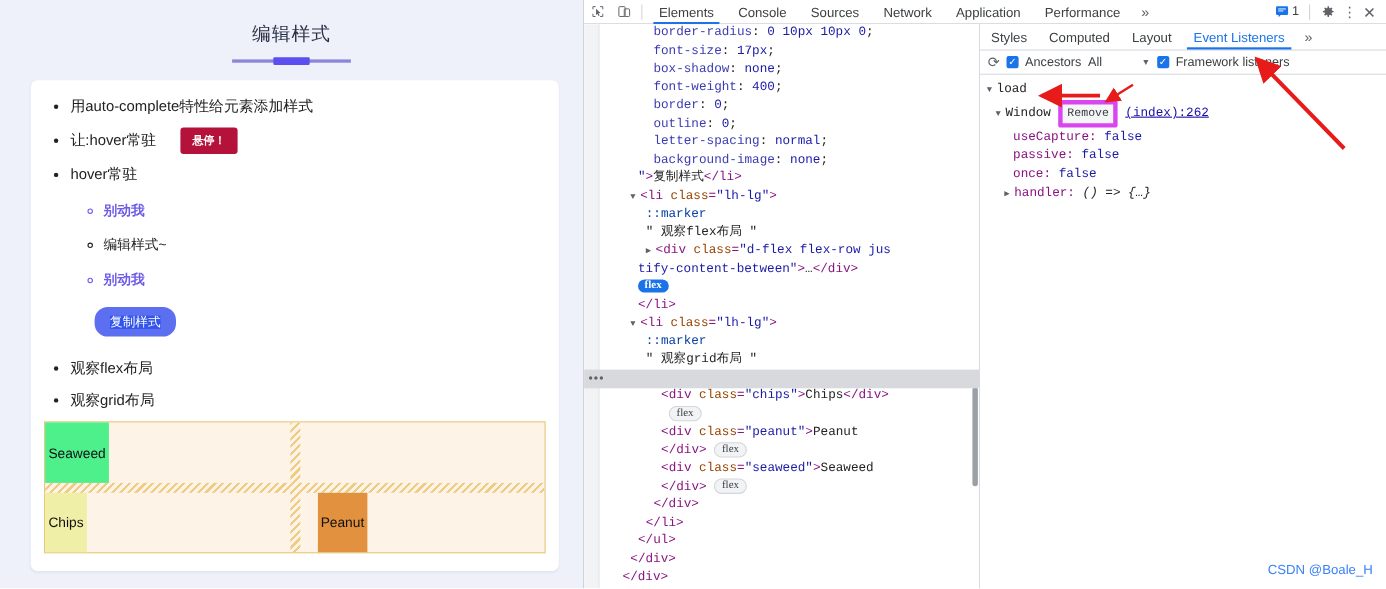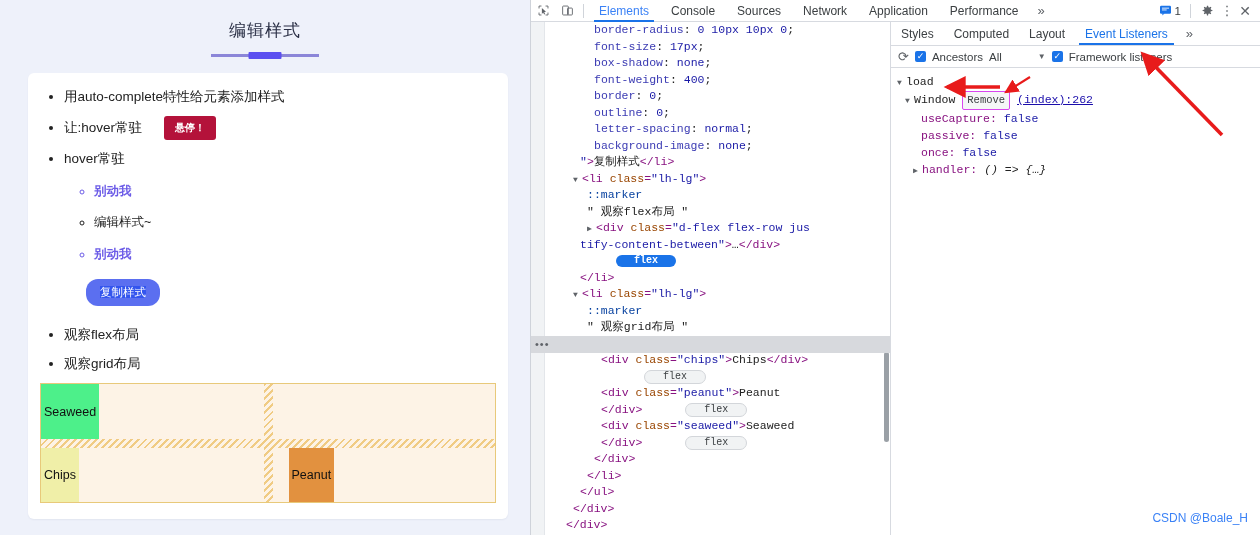--- a/index.html
+++ b/index.html
@@ -102,21 +102,21 @@
   .dt-ico {
     width:24px; height:22px; display:flex; align-items:center; justify-content:center;
     cursor:pointer;
   }
   .dt-sep { width:1px; height:14px; background:#d0d4da; margin:0 4px; }
   .dt-tabs { display:flex; align-items:stretch; height:22px; }
   .dt-tab {
     font-size:12px; color:#3c4043; padding:0 11px; display:flex; align-items:center;
     cursor:pointer; position:relative; white-space:nowrap;
   }
-  .dt-tab.active { color:#3b82f6; }
+  .dt-tab.active { color:#404040; }
   .dt-tab.active::after{
     content:""; position:absolute; left:6px; right:6px; bottom:0; height:2px; background:#1a73e8;
   }
   .dt-more { font-size:13px; color:#5f6368; padding:0 8px; cursor:pointer; display:flex; align-items:center;}
   .dt-right { margin-left:auto; display:flex; align-items:center; padding-right:5px; }
   .issue-chip {
     display:flex; align-items:center; gap:3px; padding:1px 5px; cursor:pointer;
   }
   .issue-chip span { font-size:11.5px; color:#3c4043; }
   .kebab { letter-spacing:0; font-size:13px; color:#5f6368; width:16px; text-align:center; cursor:pointer;}
@@ -142,22 +142,22 @@
   .tag   { color:#881280; }
   .attr  { color:#994500; }
   .val   { color:#1a1aa6; }
   .txt   { color:#222; }
   .pun   { color:#881280; }
   .pseudo{ color:#0842a0; }
   .prop  { color:#3b3bb3; }
   .num   { color:#1a1aa6; }
   .tri { display:inline-block; width:9px; color:#5f6368; font-size:8px; }
   .badge {
-    display:inline-block; font-size:10px; line-height:12px; padding:0 18px;
-    border-radius:7px; vertical-align:1px; font-family:Liberation Mono, monospace;margin-left:36px;
+    display:inline-block; font-size:10px; line-height:12px; padding:0 6px;
+    border-radius:7px; vertical-align:1px; font-family:Liberation Serif, serif;
   }
   .badge-flex-on  { background:#1a73e8; color:#fff; font-weight:bold; }
   .badge-flex-off { background:#f1f3f4; color:#3c4043; border:1px solid #d3d6da; }
   .badge-grid-on  { background:#5235c9; color:#fff; font-weight:bold; }
   .sel-row {
     position:absolute; left:0; right:0; background:#d7d9dd; height:17px;
   }
   .sel-dots {
     position:absolute; left:4px; font-size:11px; color:#5f6368; letter-spacing:1px;
     line-height:17px;
@@ -188,21 +188,21 @@
     width:11px; height:11px; background:#1a73e8; border-radius:2px;
     display:inline-flex; align-items:center; justify-content:center;
     color:#fff; font-size:9px; line-height:1; cursor:pointer;
   }
   .caret-d { font-size:8px; color:#5f6368; cursor:pointer; }
   .side-body {
     font-family:"Liberation Mono", monospace; font-size:11.5px; line-height:17px;
     padding:5px 0 0 4px; color:#222; white-space:pre;
   }
   .remove-btn {
-    display:inline-block; border:1px solid #d946ef; border-radius:2px;
+    display:inline-block; border:4px solid #d946ef; border-radius:2px;
     background:#f5f6f7; font-size:10.5px; padding:0 4px; color:#3c4043;
     font-family:"Liberation Mono", monospace; cursor:pointer;
   }
   .src-link { color:#1a0dab; text-decoration:underline; cursor:pointer;margin-top:16px; }
   .k { color:#881280;margin-top:25px; }
   .v { color:#1a1aa6; }
   .fn { color:#222; font-style:italic; }
 
   
   .anno { position:absolute; pointer-events:none; left:0; top:0; width:1260px; height:535px; }

